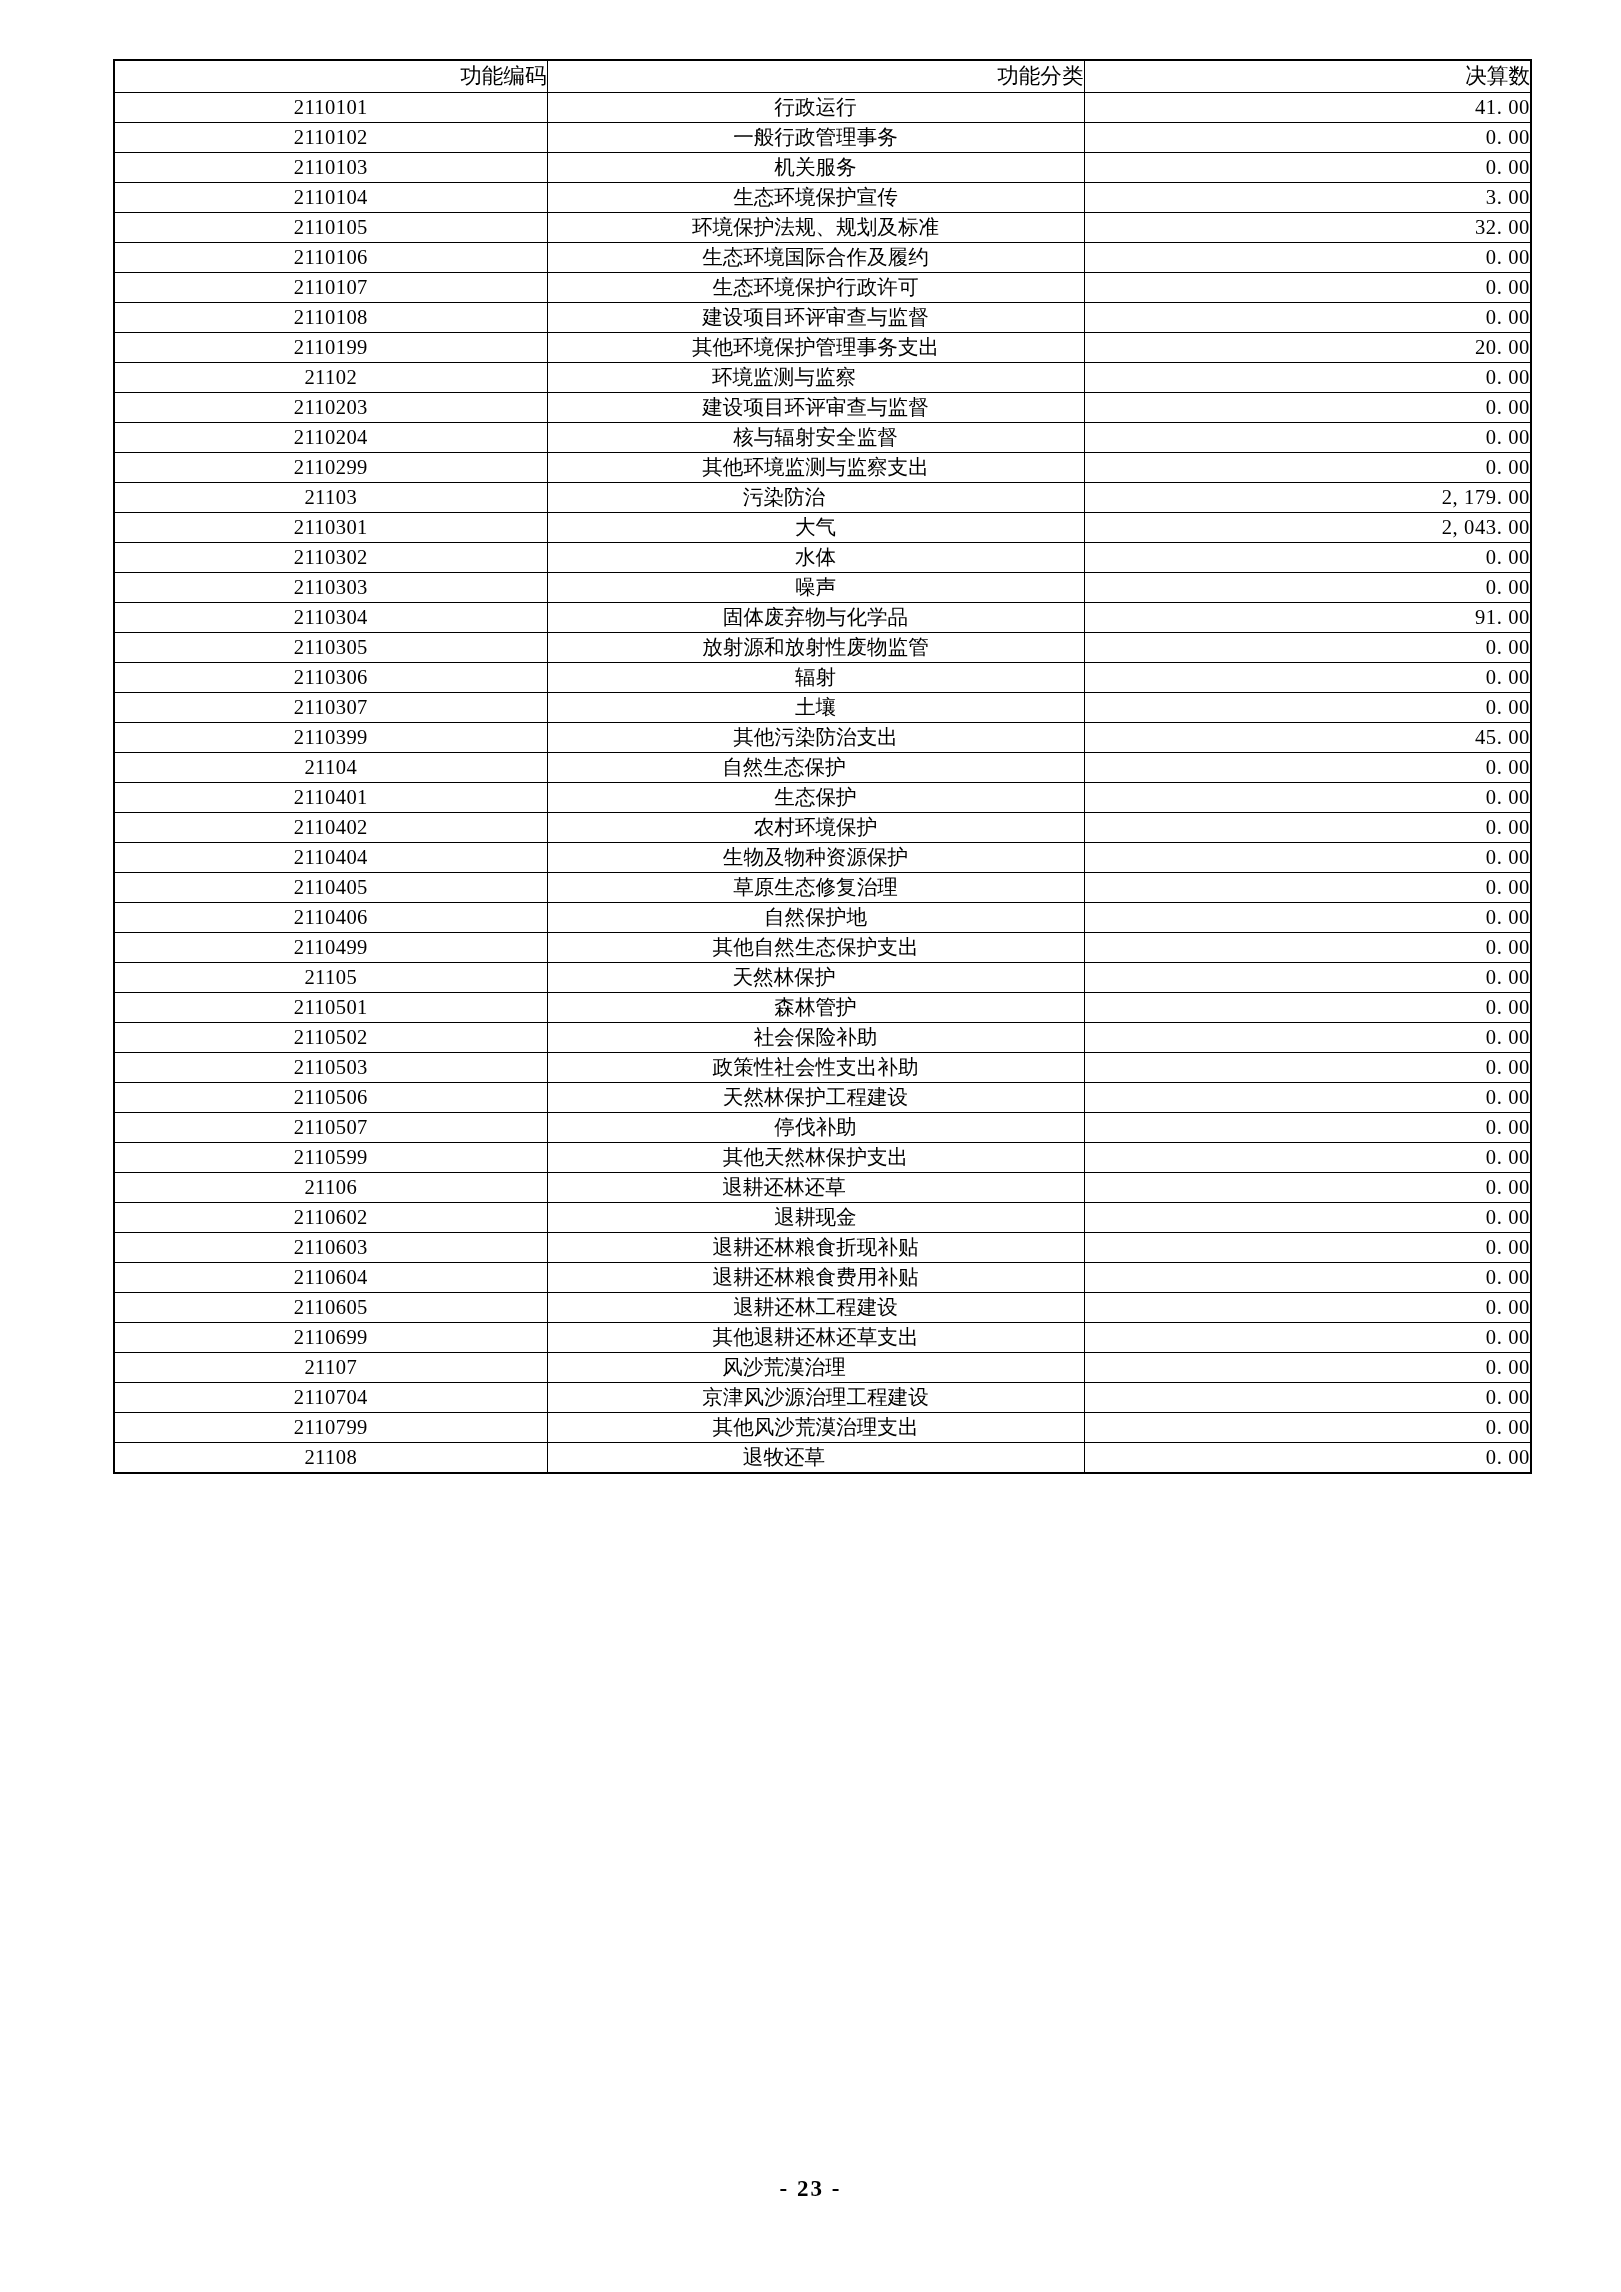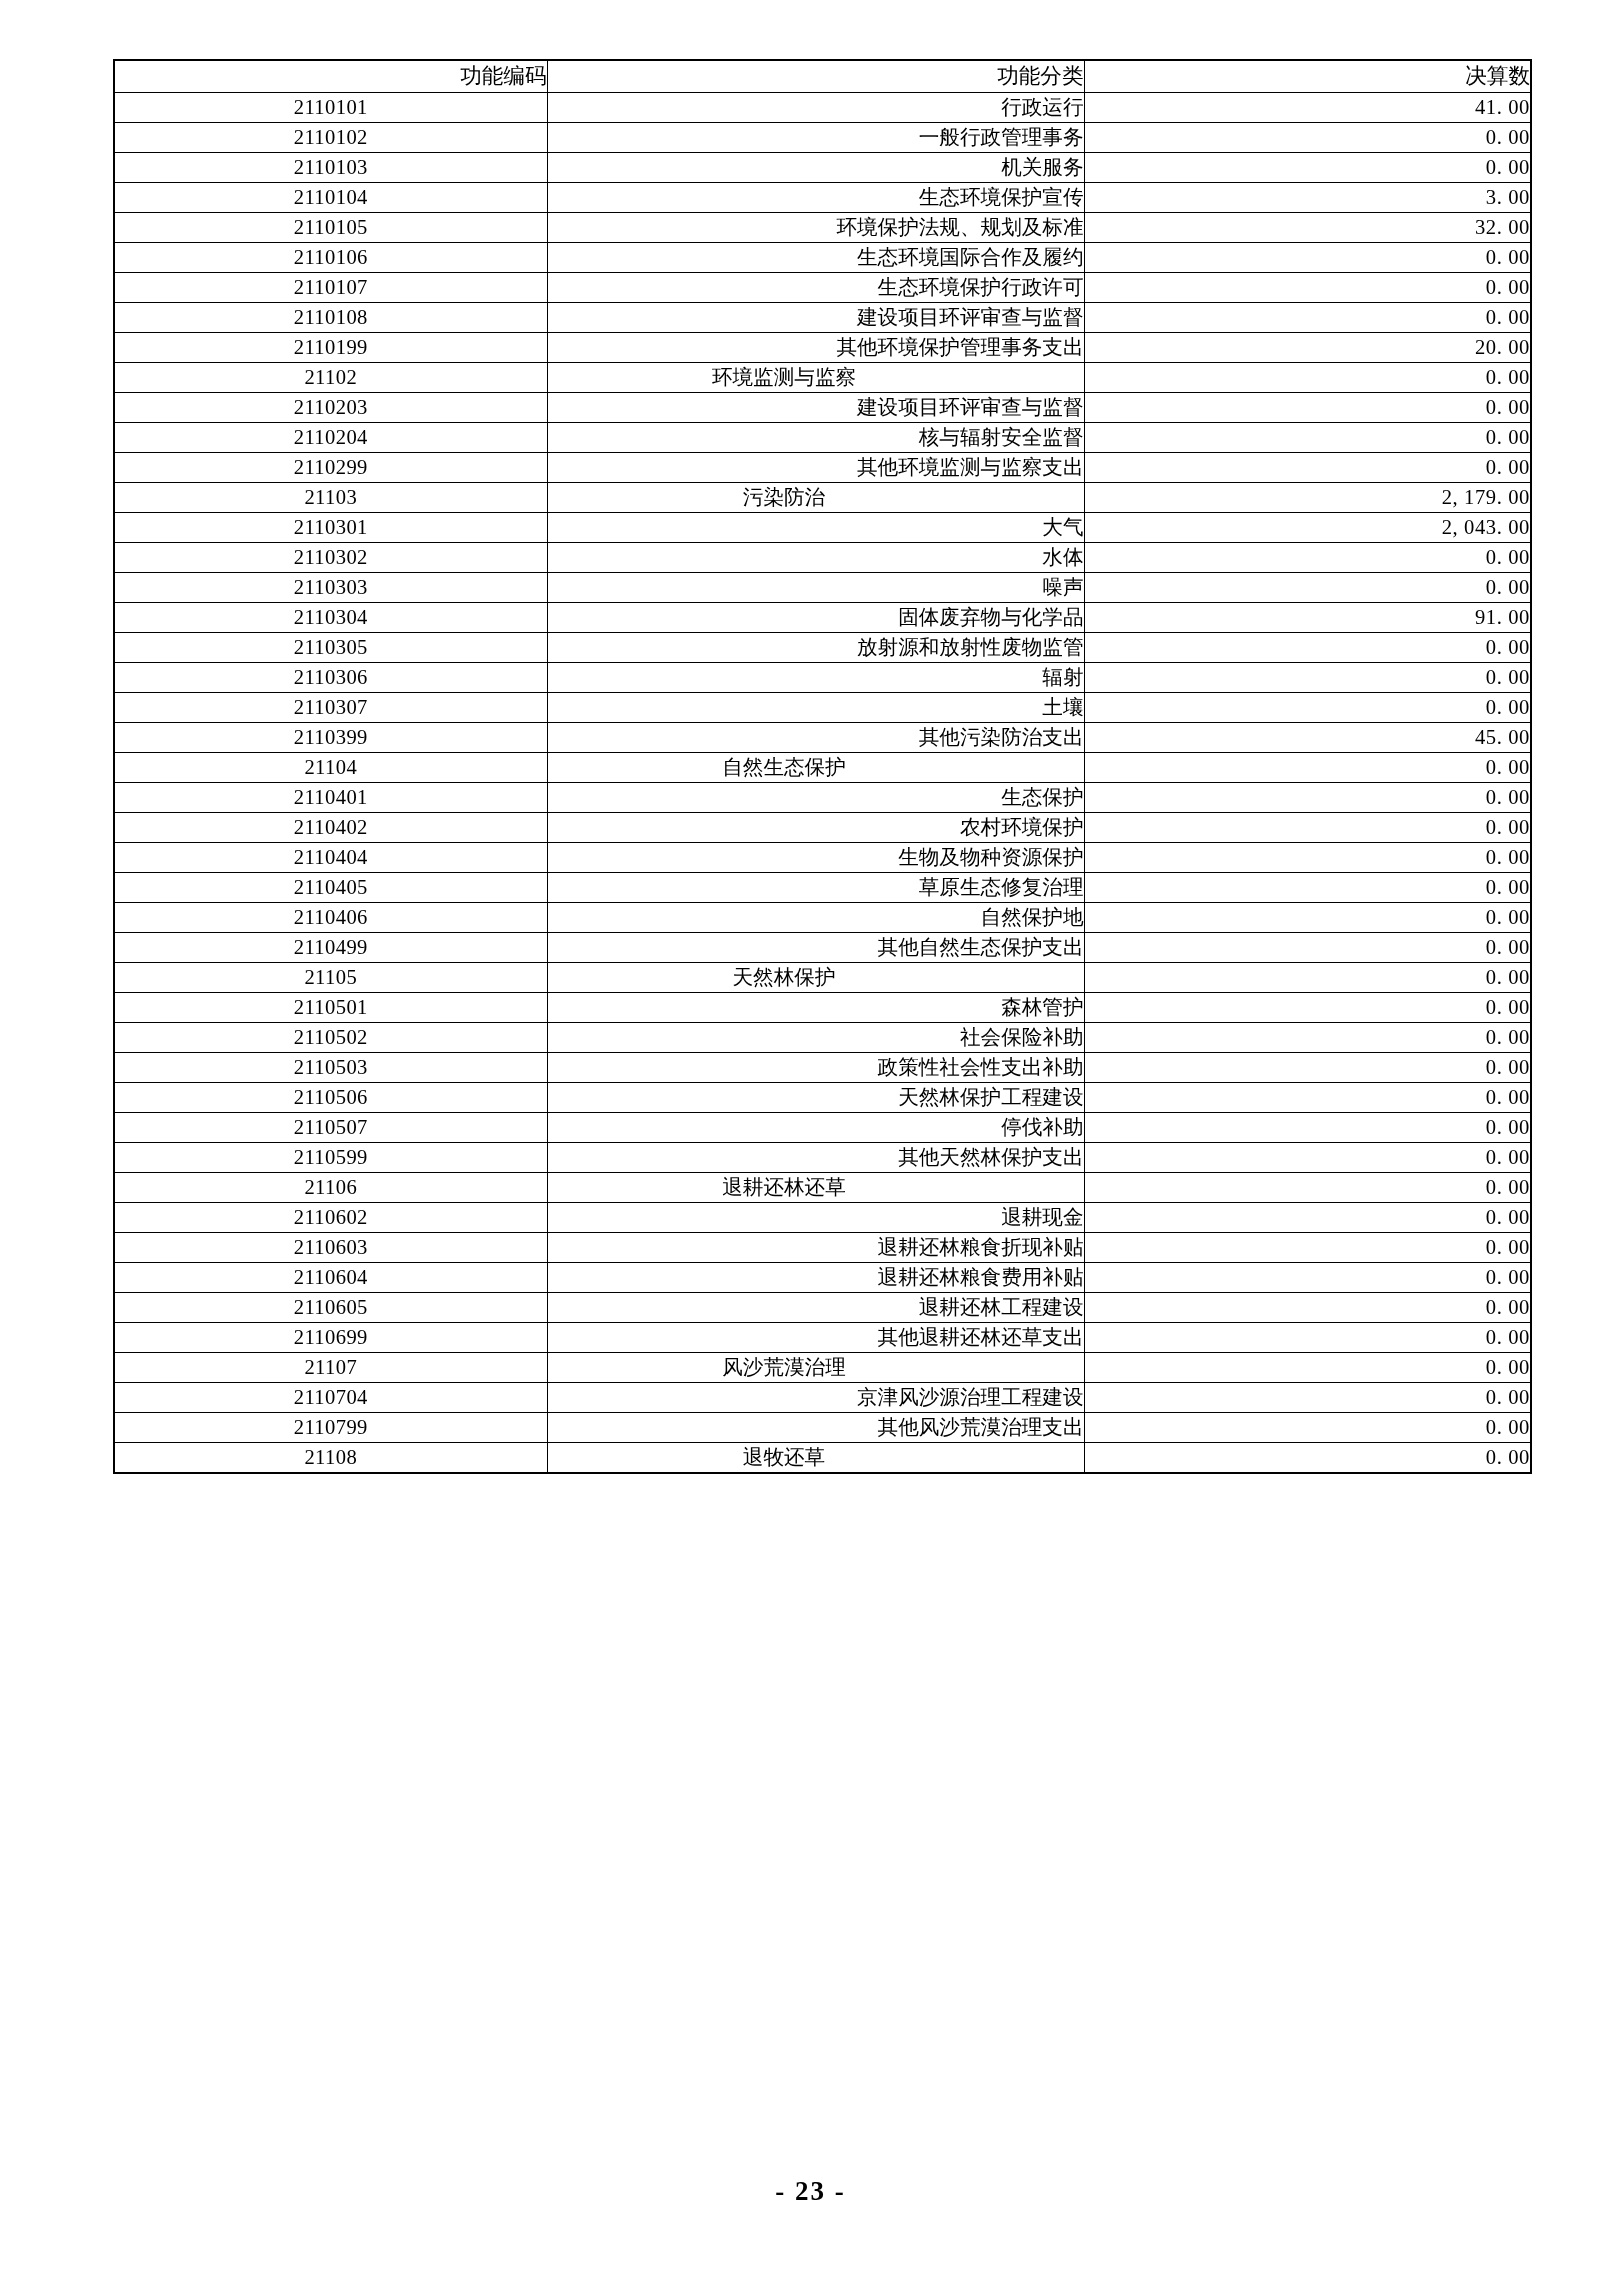--- a/index.html
+++ b/index.html
@@ -62,36 +62,35 @@
   }
   td.name {
     text-align: center;
     font-size: 20.6px;
   }
   td.name.lvl1 {
     padding-right: 63px;
   }
   td.name.lvl2 {
     padding-right: 0px;
-    text-align: right;
   }
   td.value {
     text-align: right;
     padding-right: 11.8px;
     font-size: 20.6px;
     letter-spacing: 0.6px;
     margin-top: 33px;
   }
   .page-footer {
     position: absolute;
     left: 0;
     top: 2176px;
     width: 1621px;
     text-align: center;
-    font-size: 27px;
+    font-size: 23px;
     font-weight: bold;
     letter-spacing: 2px;
     font-family: "Liberation Serif", "DejaVu Serif", serif;
   }
 </style>
 </head>
 <body>
 
 <div class="page">
 

